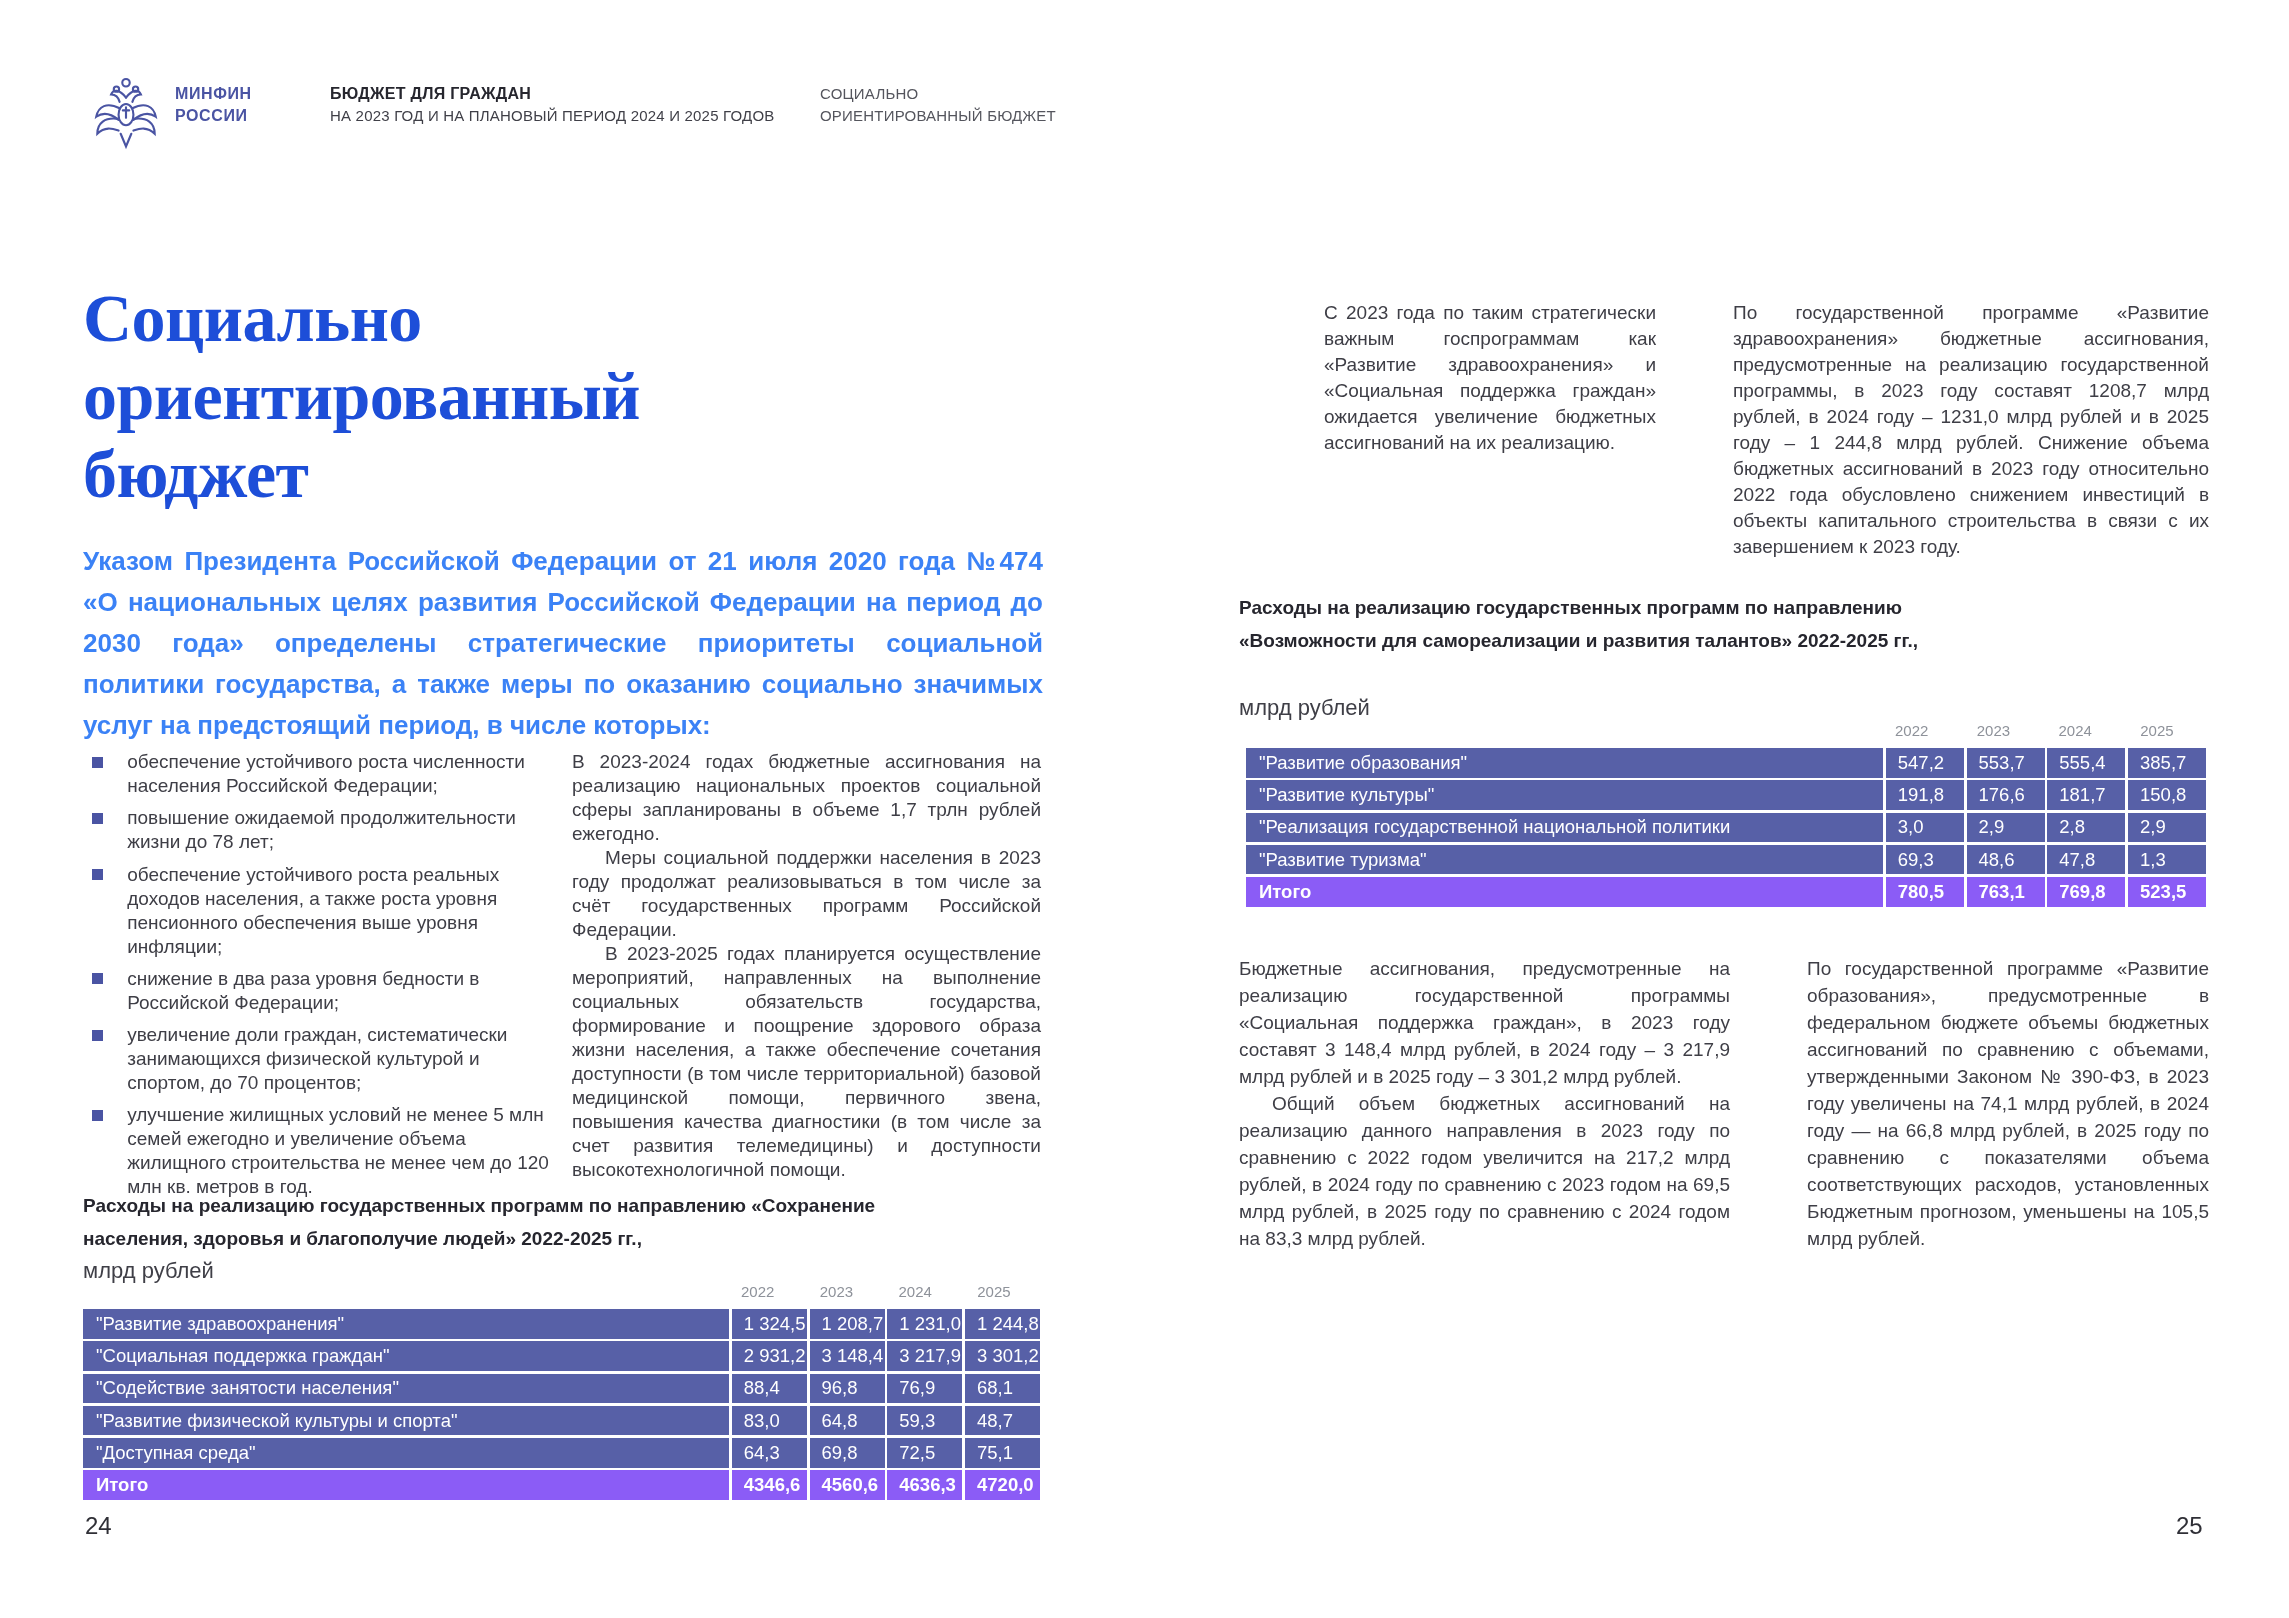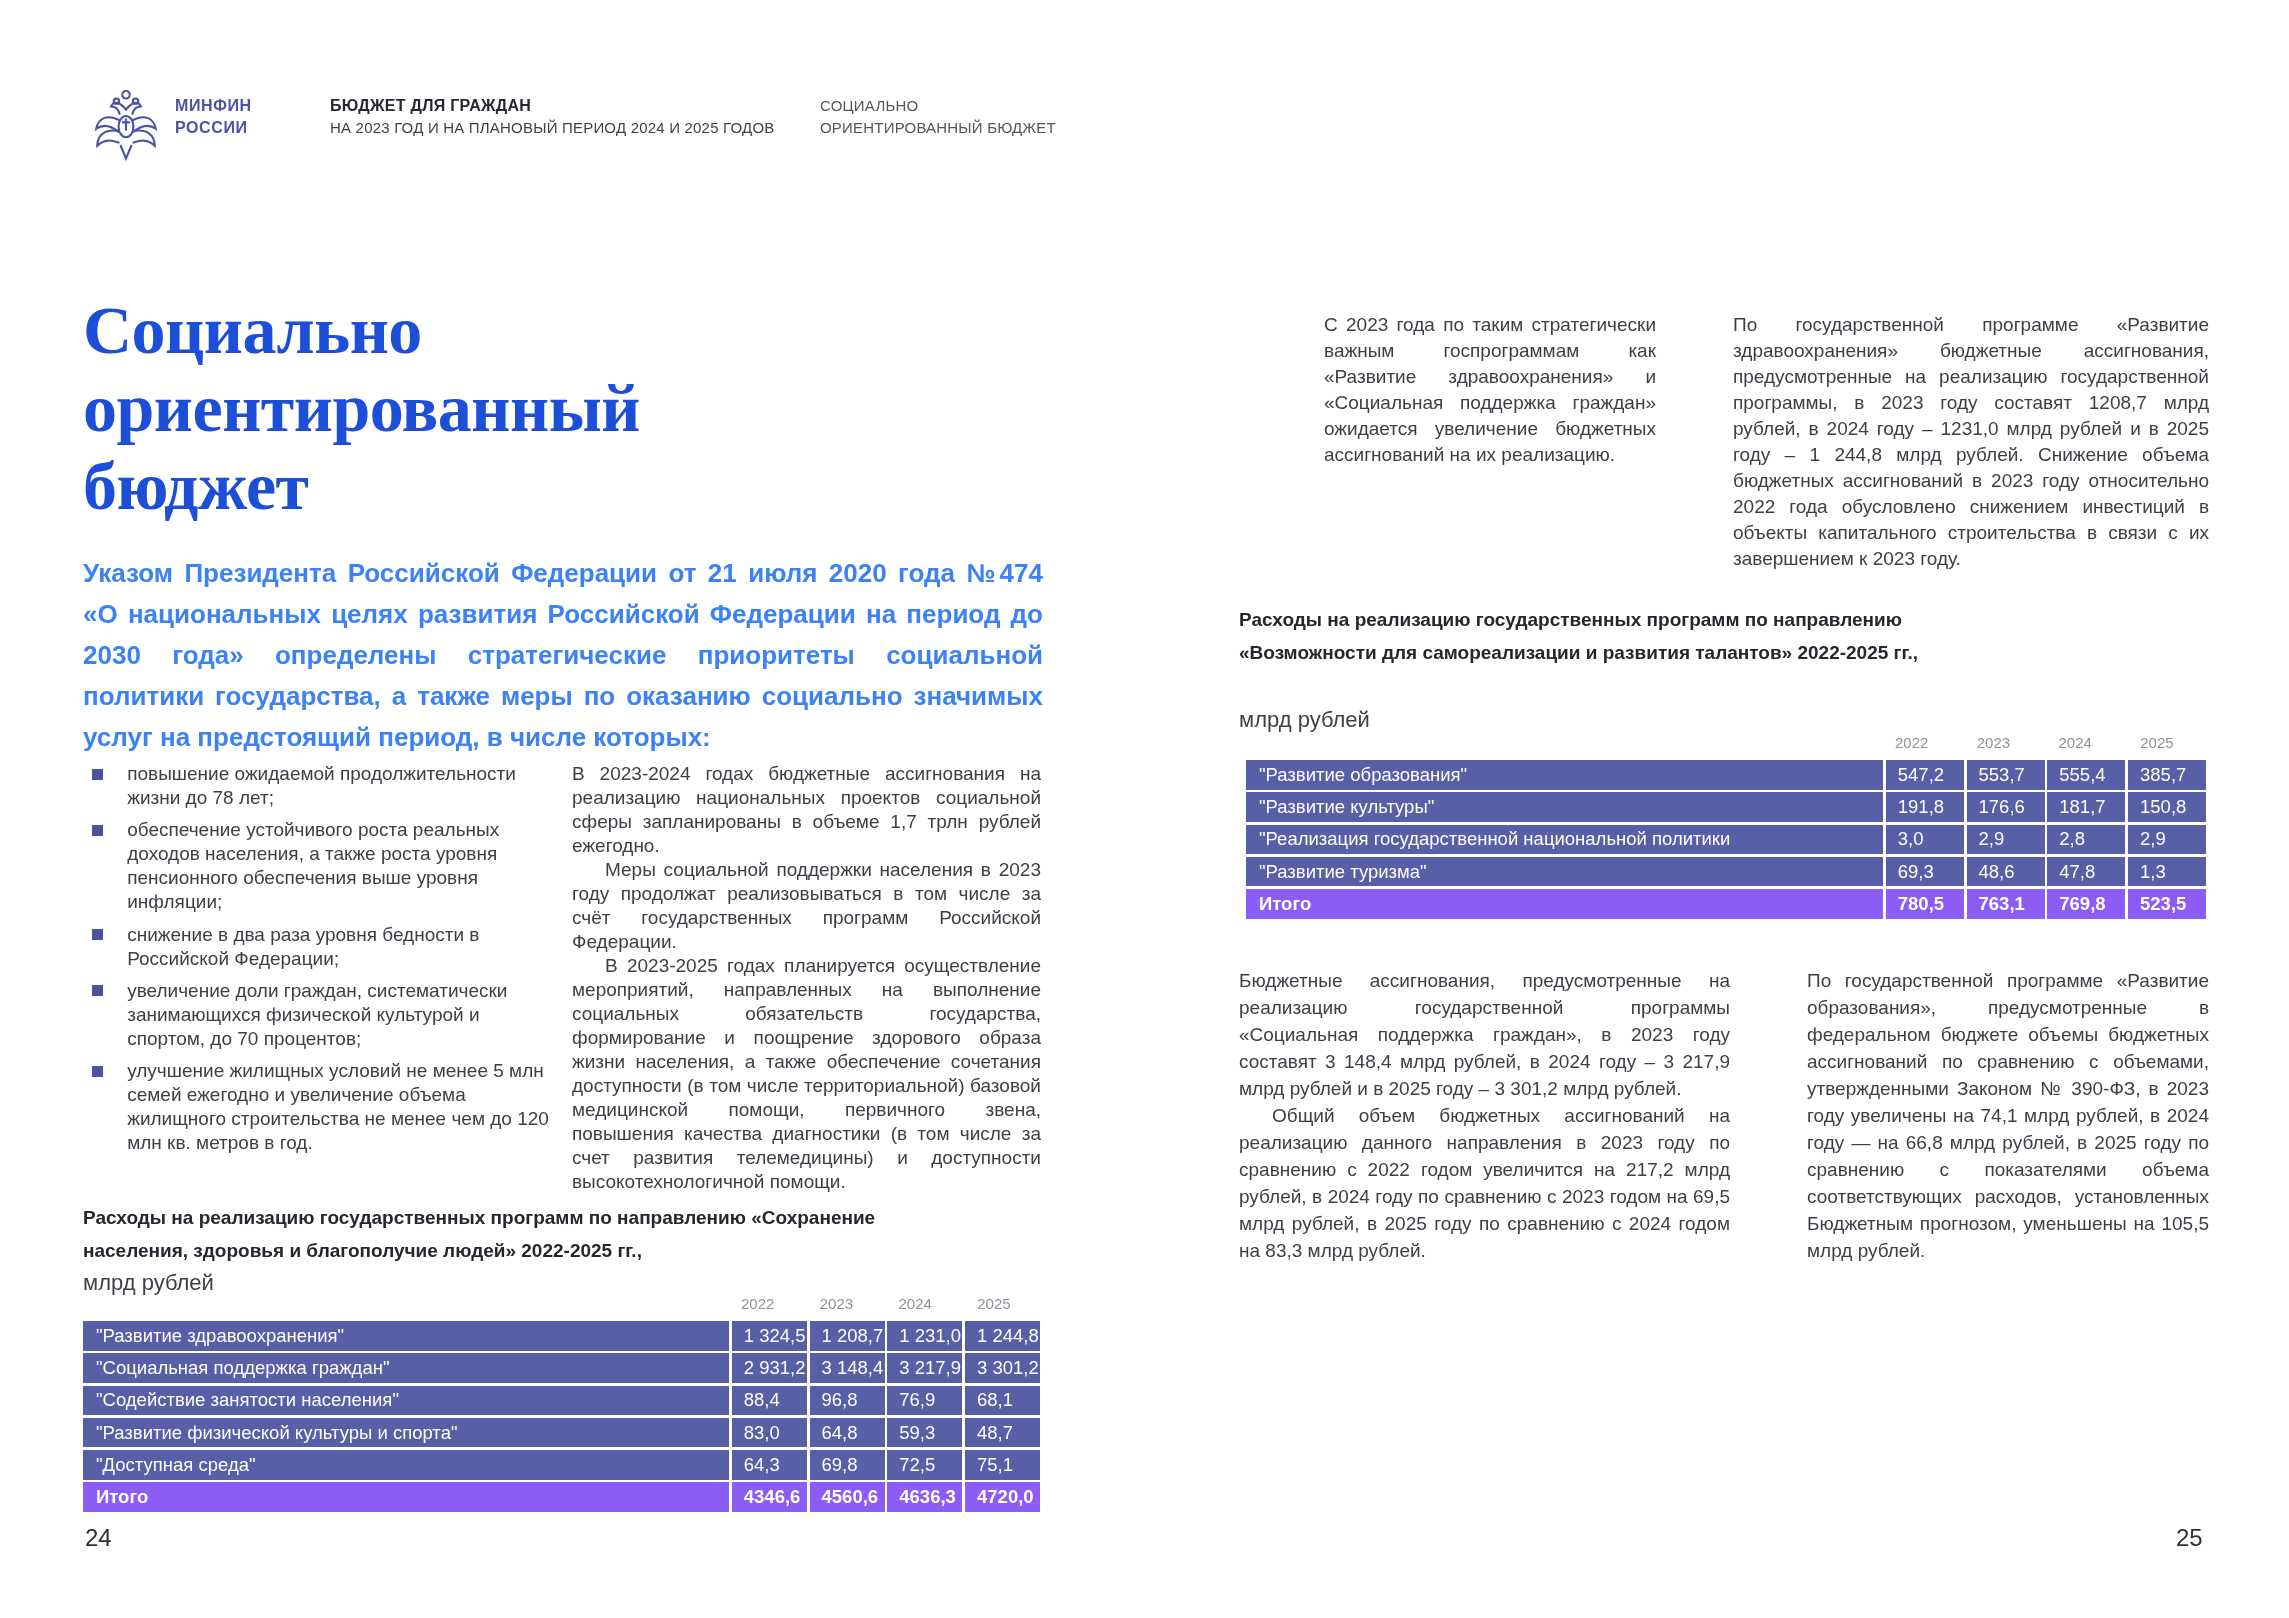--- a/index.html
+++ b/index.html
@@ -1,17 +1,17 @@
 <!DOCTYPE html>
 <html style="font-size:14.8px"><head>
 <meta charset="utf-8">
 <style>
   html,body{margin:0;padding:0;background:#ffffff;}
   #page{position:relative;width:2290px;height:1571px;background:#ffffff;overflow:hidden;
-        font-family:"Liberation Sans",sans-serif;color:#3e3e46;margin-top:12px;}
+        font-family:"Liberation Sans",sans-serif;color:#3e3e46;}
   .abs{position:absolute;}
 
   
   .minfin-name{font-size:16px;font-weight:bold;color:#4a54a3;line-height:22px;letter-spacing:0.6px;}
   .doc-title{font-size:16px;font-weight:bold;color:#26262e;line-height:22px;letter-spacing:0.3px;}
   .doc-subtitle{font-size:15px;color:#3f3f47;line-height:22px;letter-spacing:0.2px;}
   .section-label{font-size:15px;color:#54555d;line-height:22px;letter-spacing:0.2px;}
 
   
   .main-title{font-family:"Liberation Serif",serif;font-weight:bold;font-size:68px;
@@ -73,20 +73,24 @@
     <div>ОРИЕНТИРОВАННЫЙ БЮДЖЕТ</div>
   </div>
 
   <div class="abs main-title" style="left:83px;top:279px;width:683px;">Социально ориентированный бюджет</div>
 
   <div class="abs intro" style="left:83px;top:541px;width:960px;">Указом Президента Российской Федерации от 21 июля 2020 года №474 «О национальных целях развития Российской Федерации на период до 2030 года» определены стратегические приоритеты социальной политики государства, а также меры по оказанию социально значимых услуг на предстоящий период, в числе которых:</div>
 
   <div class="abs" style="left:83px;top:750px;width:469px;">
     <div class="bullet-item">
         <span class="bsq"></span>
+        <span class="btxt">обеспечение устойчивого роста численности населения Российской Федерации;</span>
+      </div>
+    <div class="bullet-item">
+        <span class="bsq"></span>
         <span class="btxt">повышение ожидаемой продолжительности жизни до 78 лет;</span>
       </div>
     <div class="bullet-item">
         <span class="bsq"></span>
         <span class="btxt">обеспечение устойчивого роста реальных доходов населения, а также роста уровня пенсионного обеспечения выше уровня инфляции;</span>
       </div>
     <div class="bullet-item">
         <span class="bsq"></span>
         <span class="btxt">снижение в два раза уровня бедности в Российской Федерации;</span>
       </div>

